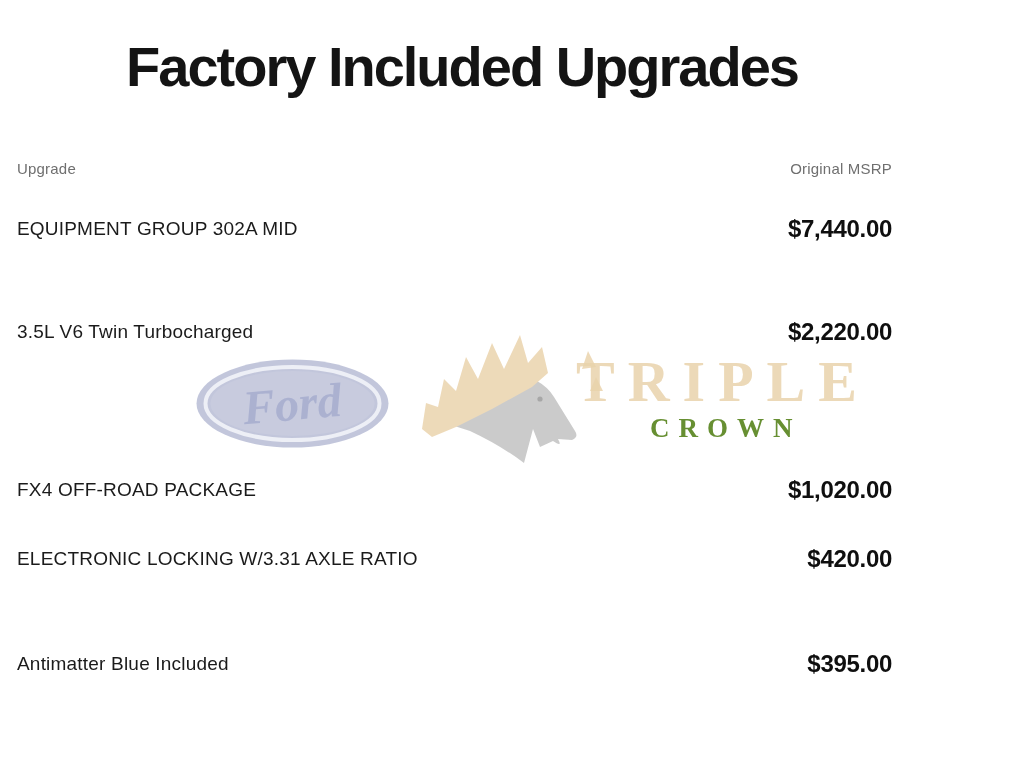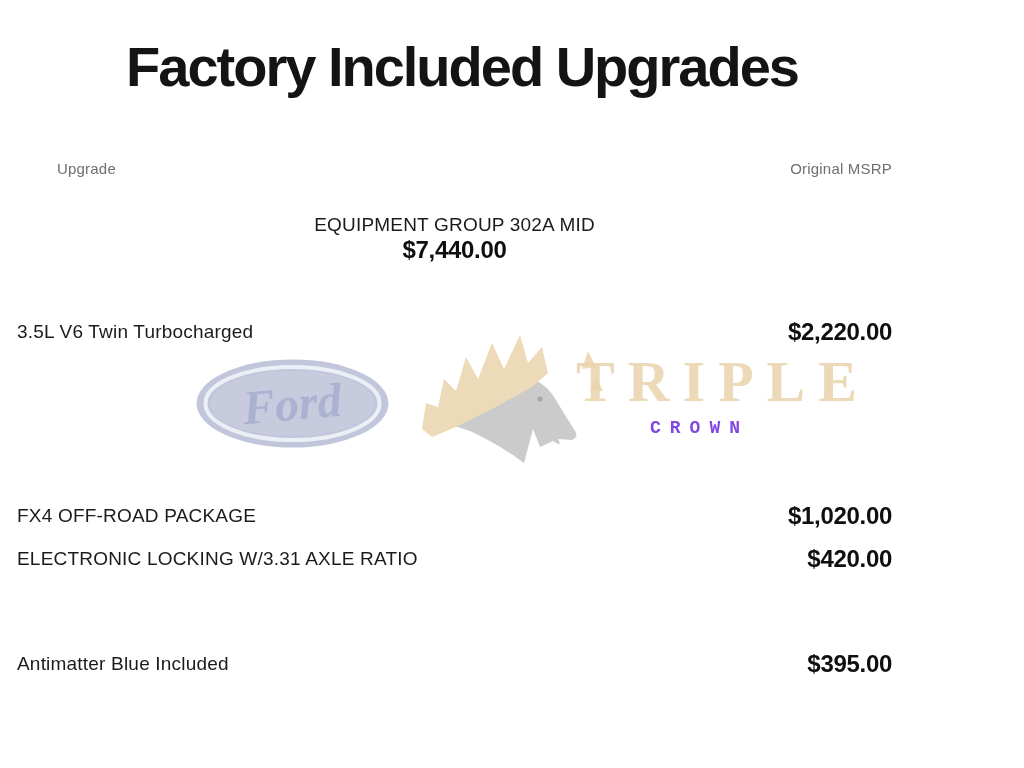--- a/index.html
+++ b/index.html
@@ -35,58 +35,57 @@
     font-family:"Liberation Serif", serif;
     font-weight:bold;
     font-size:58px; line-height:64px;
     letter-spacing:13px;
     color:#e9d3ac;
     opacity:0.85;
     white-space:nowrap;
   }
   .wm-crown {
     position:absolute; left:650px; top:413px;
-    font-family:Liberation Mono, monospace;
+    font-family:Liberation Serif, serif;
     font-weight:bold;
-    font-size:18px; line-height:30px;
+    font-size:27px; line-height:30px;
     letter-spacing:9px;
-    color:#6d28d9;
+    color:#4d7c0f;
     opacity:0.85;
     white-space:nowrap;
   }
 
   
   .table-layer { position:absolute; inset:0; z-index:2; }
 
   .thead {
     position:absolute; left:17px; right:32px; top:160px;
     display:flex; justify-content:space-between; align-items:center;
     font-size:15px;
     color:#6f6f6f;
     letter-spacing:0.2px;
-    margin-left:40px;
   }
 
   .row {
     position:absolute; left:17px; right:32px; height:30px;
     display:flex; justify-content:space-between; align-items:center;
   }
   .row .name {
     font-size:19px;
     color:#1b1b1b;
     letter-spacing:0.2px;
   }
   .row .price {
     font-size:24px;
     font-weight:bold;
     color:#0f0f0f;
     letter-spacing:-0.3px;
   }
-  .row-0 { top:214px;flex-direction:column; } .row-1 { top:301px;margin-top:16px; } .row-2 { top:388px; }
-  .row-3 { top:475px;margin-top:26px; } .row-4 { top:544px; } .row-5 { top:649px; }
+  .row-0 { top:214px; } .row-1 { top:301px;margin-top:16px; } .row-2 { top:388px; }
+  .row-3 { top:475px; } .row-4 { top:544px; } .row-5 { top:649px; }
 
   .disclaimer {
     position:absolute; left:17px; right:32px; top:711px;
     font-size:13px;
     font-style:italic;
     color:#1e1e1e;
     letter-spacing:0.1px;
   }
 </style>
 </head>

